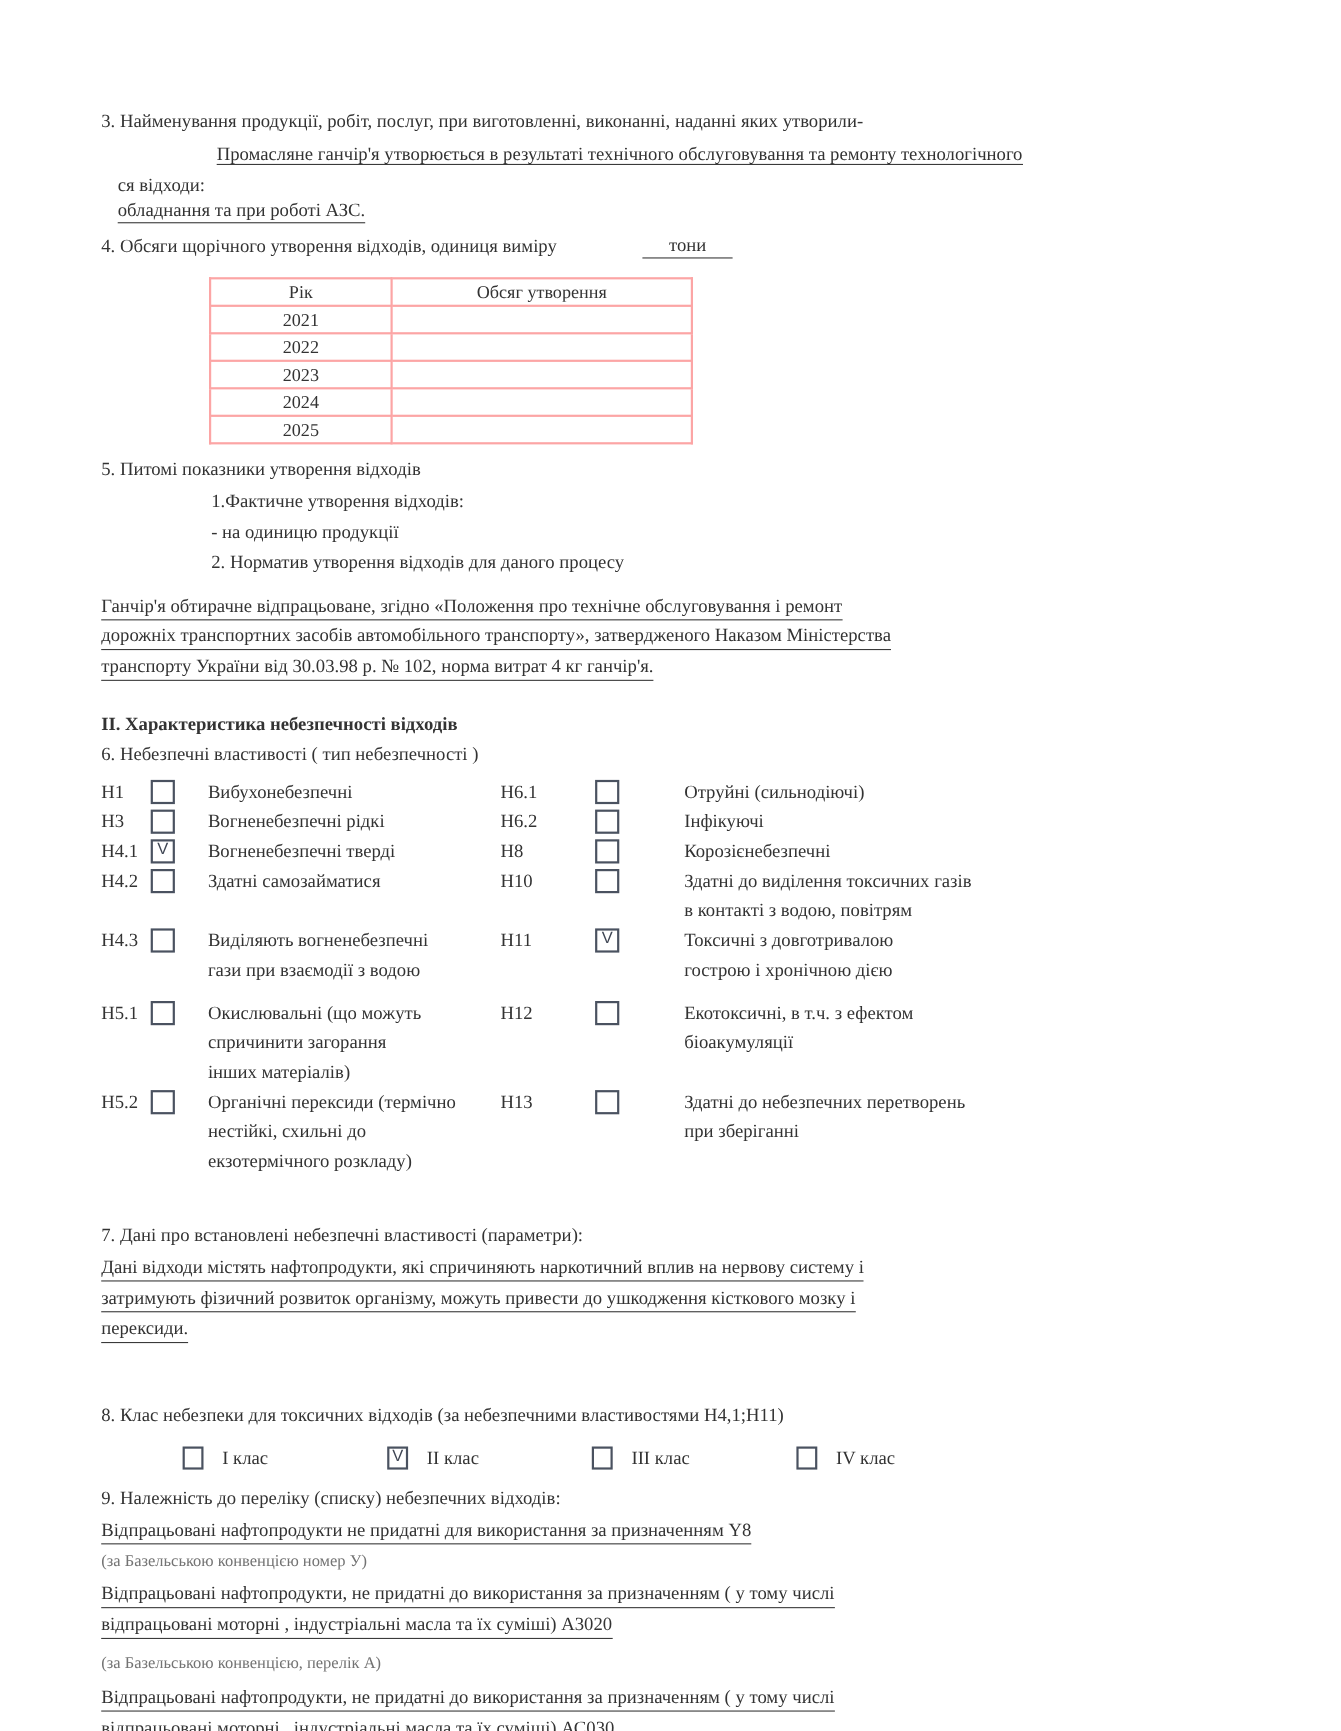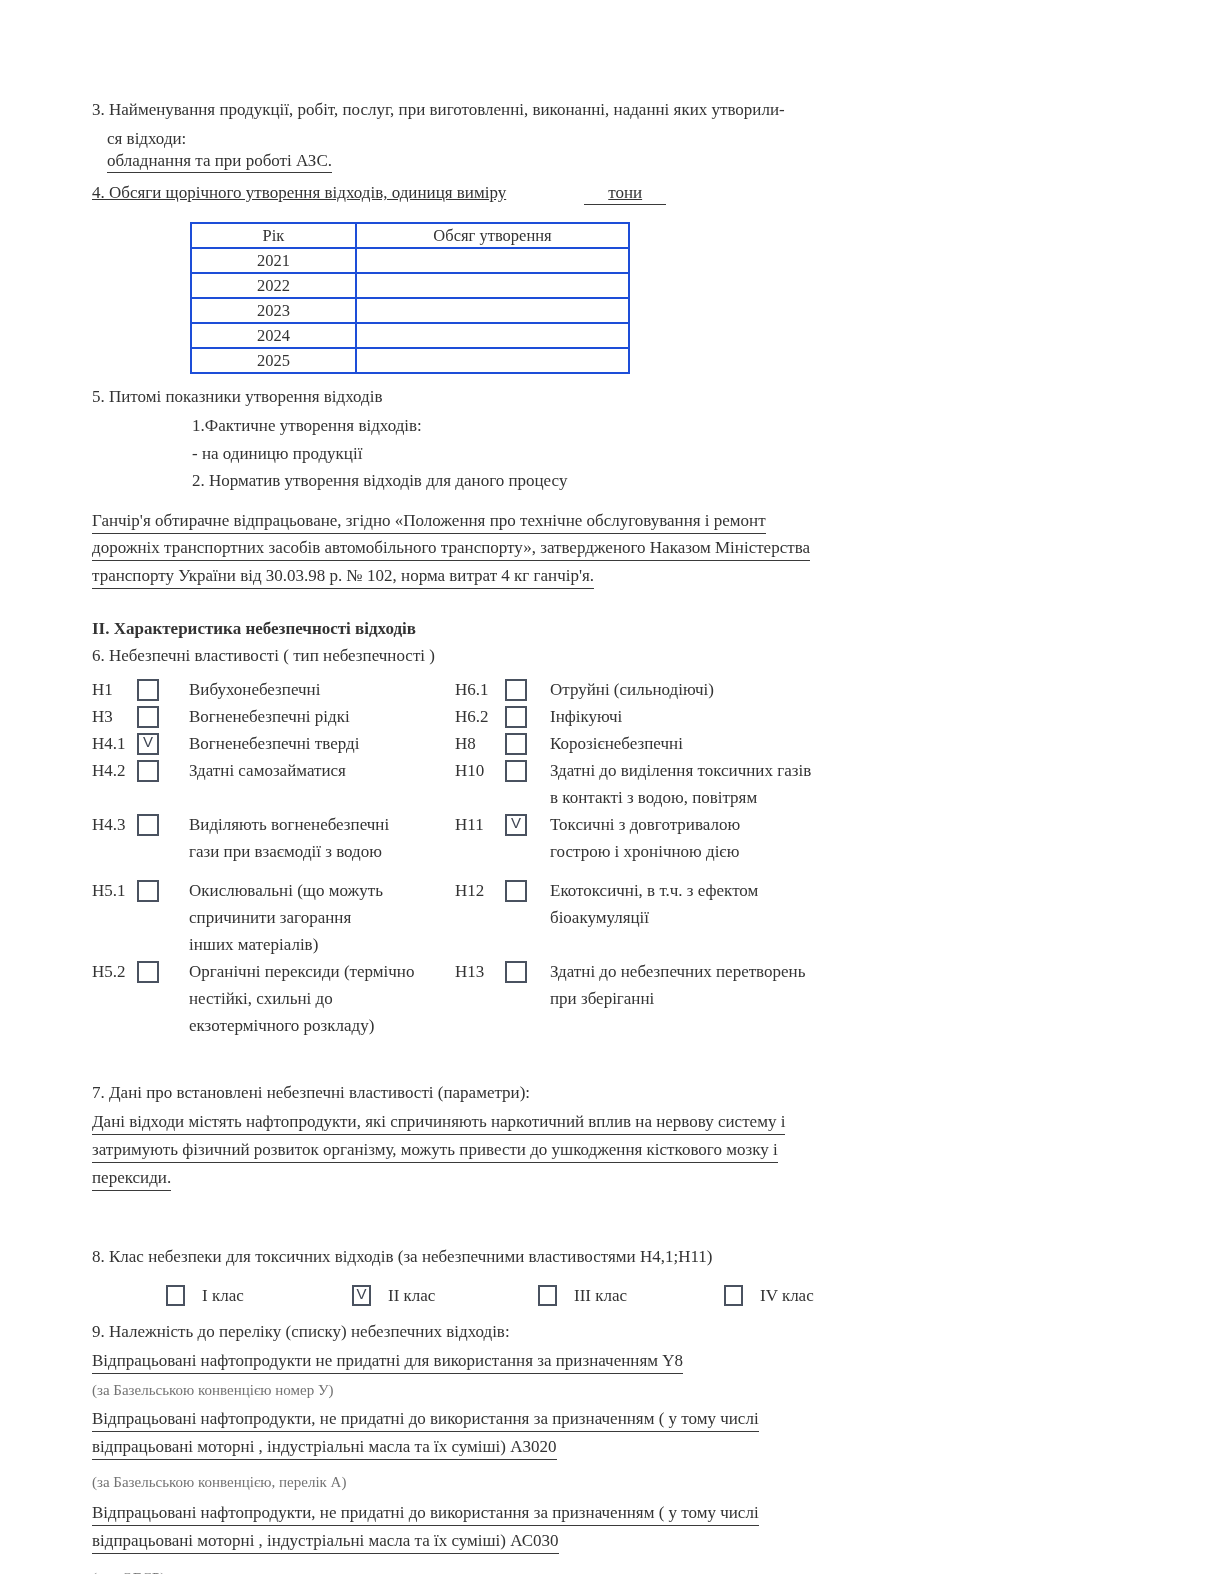--- a/index.html
+++ b/index.html
@@ -9,38 +9,38 @@
     color:#333333;
     -webkit-font-smoothing:antialiased;
   }
   .page{position:relative;width:1219px;height:1574px;overflow:hidden;}
   .content{position:absolute;left:92px;top:99px;width:1060px;}
   .t{font-size:17px;line-height:22px;}
   .u{border-bottom:1.4px solid #3a3a3a;}
   .fill-1{margin:8px 0 0 105px;}
   .row2{margin-top:7px;display:flex;align-items:baseline;flex-direction:column;}
   .row2 .u{margin-left:15px;}
-  .item4-row{margin-top:9px;display:flex;align-items:flex-start;text-decoration:underline;}
+  .item4-row{margin-top:9px;display:flex;align-items:flex-end;}
   .unit-box{margin-left:78px;display:inline-block;width:82px;text-align:center;border-bottom:1.5px solid #3a3a3a;}
   table.gen{border-collapse:collapse;margin:17px 0 0 98px;}
-  table.gen td{border:2px solid #1d4ed8;font-size:16.5px;padding:0;height:23px;text-align:center;vertical-align:middle;}
+  table.gen td{border:2px solid #fca5a5;font-size:16.5px;padding:0;height:23px;text-align:center;vertical-align:middle;}
   td.c-year{width:163px;}
   td.c-val{width:271px;}
   .item5{margin-top:12px;}
   .subs{margin:4px 0 0 100px;}
   .subs div{line-height:27.5px;}
   .note5{margin-top:15px;}
   .pline{height:27.5px;}
   .pline span{display:inline-block;border-bottom:1.4px solid #3a3a3a;padding-bottom:1px;}
   .sec2-title{margin-top:27px;font-weight:bold;font-size:17px;}
   .item6-label{margin-top:6px;font-family:Liberation Serif, serif;}
   .hz-grid{margin-top:9px;display:grid;grid-template-columns:363px auto;}
   .hz-item{display:grid;align-content:start;}
   .hz-left{grid-template-columns:45px 52px auto;}
-  .hz-right{grid-template-columns:50px 45px auto;}
+  .hz-right{grid-template-columns:50px 45px auto;gap:36px;}
   .hz-code{font-size:17px;line-height:27px;}
   .hz-lines div{font-size:17px;line-height:27px;}
   .r4{min-height:54px;}.r5{min-height:66px;}.r6{min-height:81px;}.r7{min-height:82px;}
   .cb{position:relative;width:18px;height:18px;border:2px solid #4a5260;margin-top:3px;background:#fff;}
   .cb .tick{position:absolute;left:50%;top:50%;transform:translate(-50%,-62%);font-size:15px;color:#3f4654;font-family:"Liberation Sans",sans-serif;}
   .item7{margin-top:42px;}
   .item7-lines{margin-top:7px;}
   .item7-lines .pline{height:28px;}
   .item8{margin-top:51px;}
   .class-row{margin-top:17px;display:flex;margin-left:54px;align-items:center;}
@@ -54,20 +54,21 @@
   .gap6{margin-top:10px;}
   .gap8{margin-top:12px;}
 </style>
 </head>
 <body>
 
 <div class="page">
   <div class="content">
 
     <div class="t">3. Найменування продукції, робіт, послуг, при виготовленні, виконанні, наданні яких утворили-</div>
+    <div class="t fill-1"><span class="u">Промасляне ганчір'я утворюється в результаті технічного обслуговування та ремонту технологічного</span></div>
     <div class="t row2">
       <span>ся відходи:</span>
       <span class="u">обладнання та при роботі АЗС.</span>
     </div>
 
     <div class="t item4-row">
       <span>4. Обсяги щорічного утворення відходів,  одиниця виміру</span>
       <span class="unit-box">тони</span>
     </div>
 

